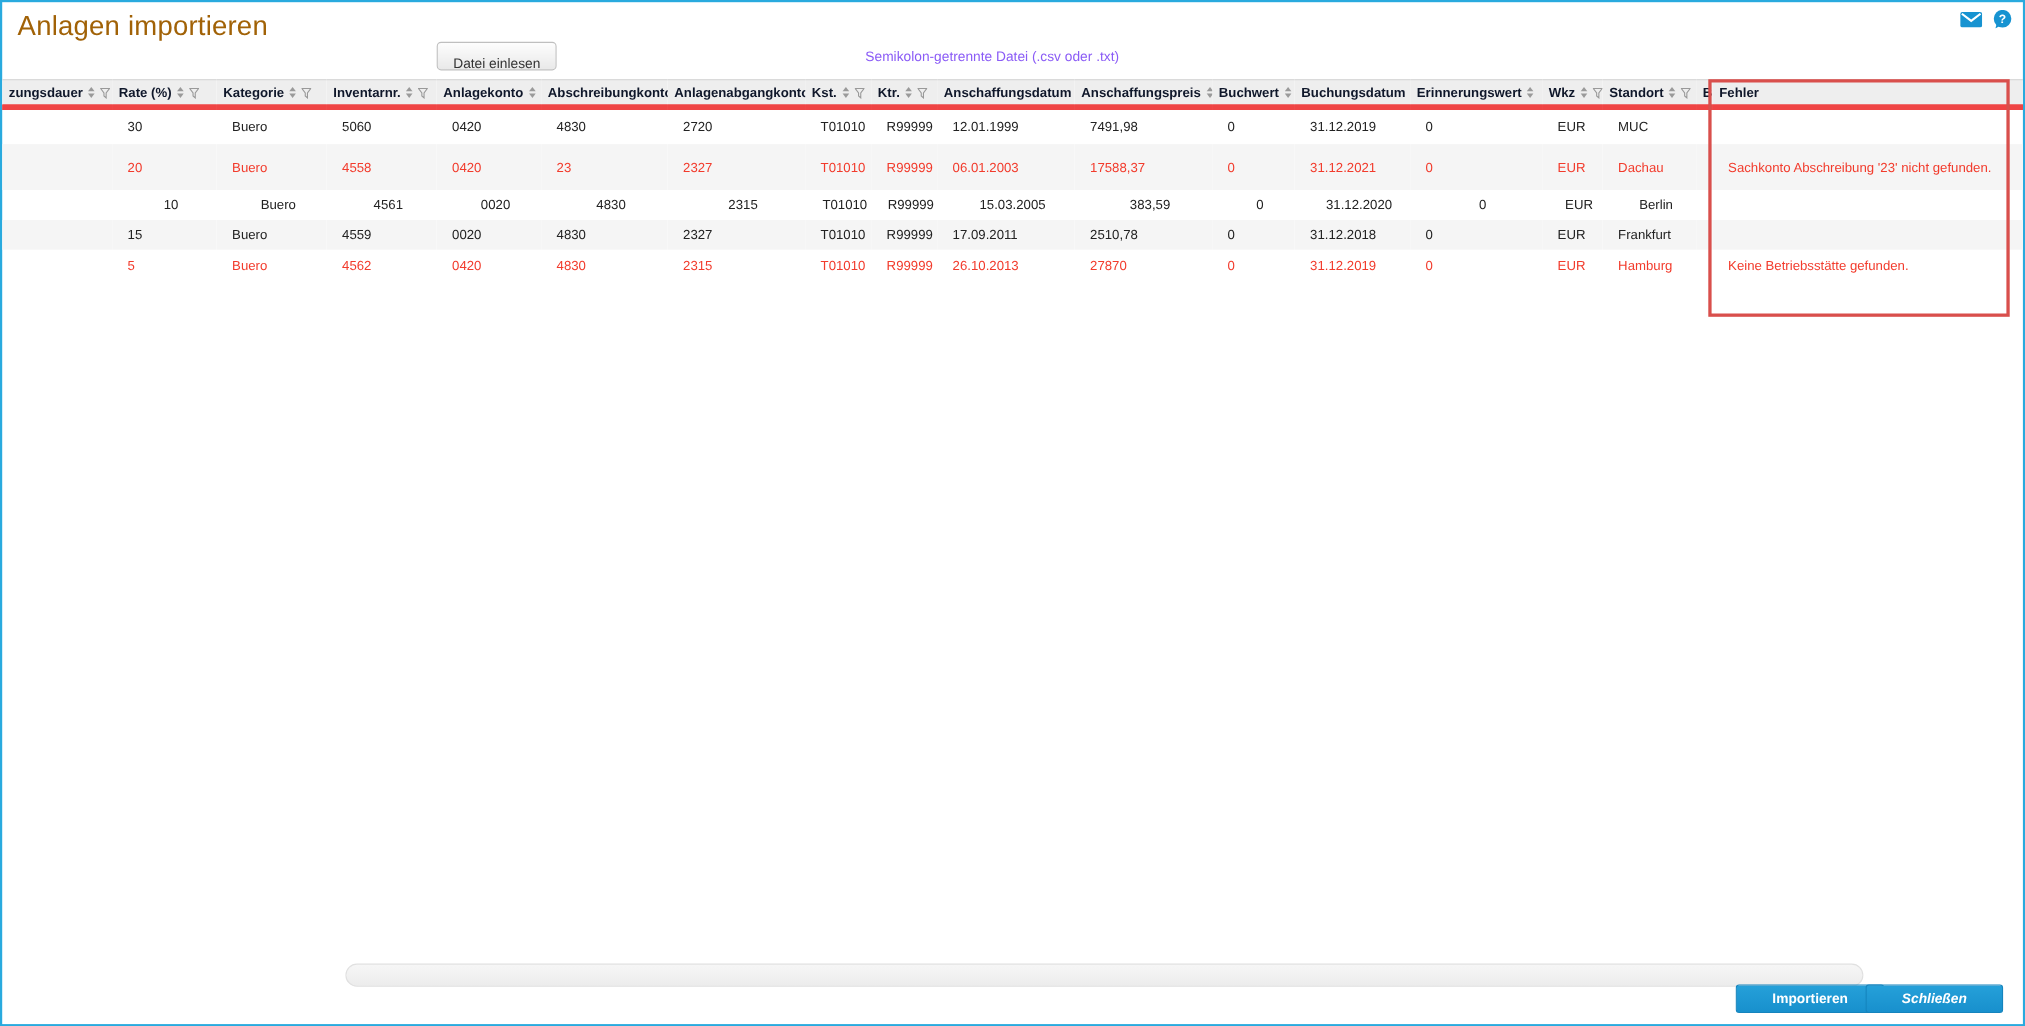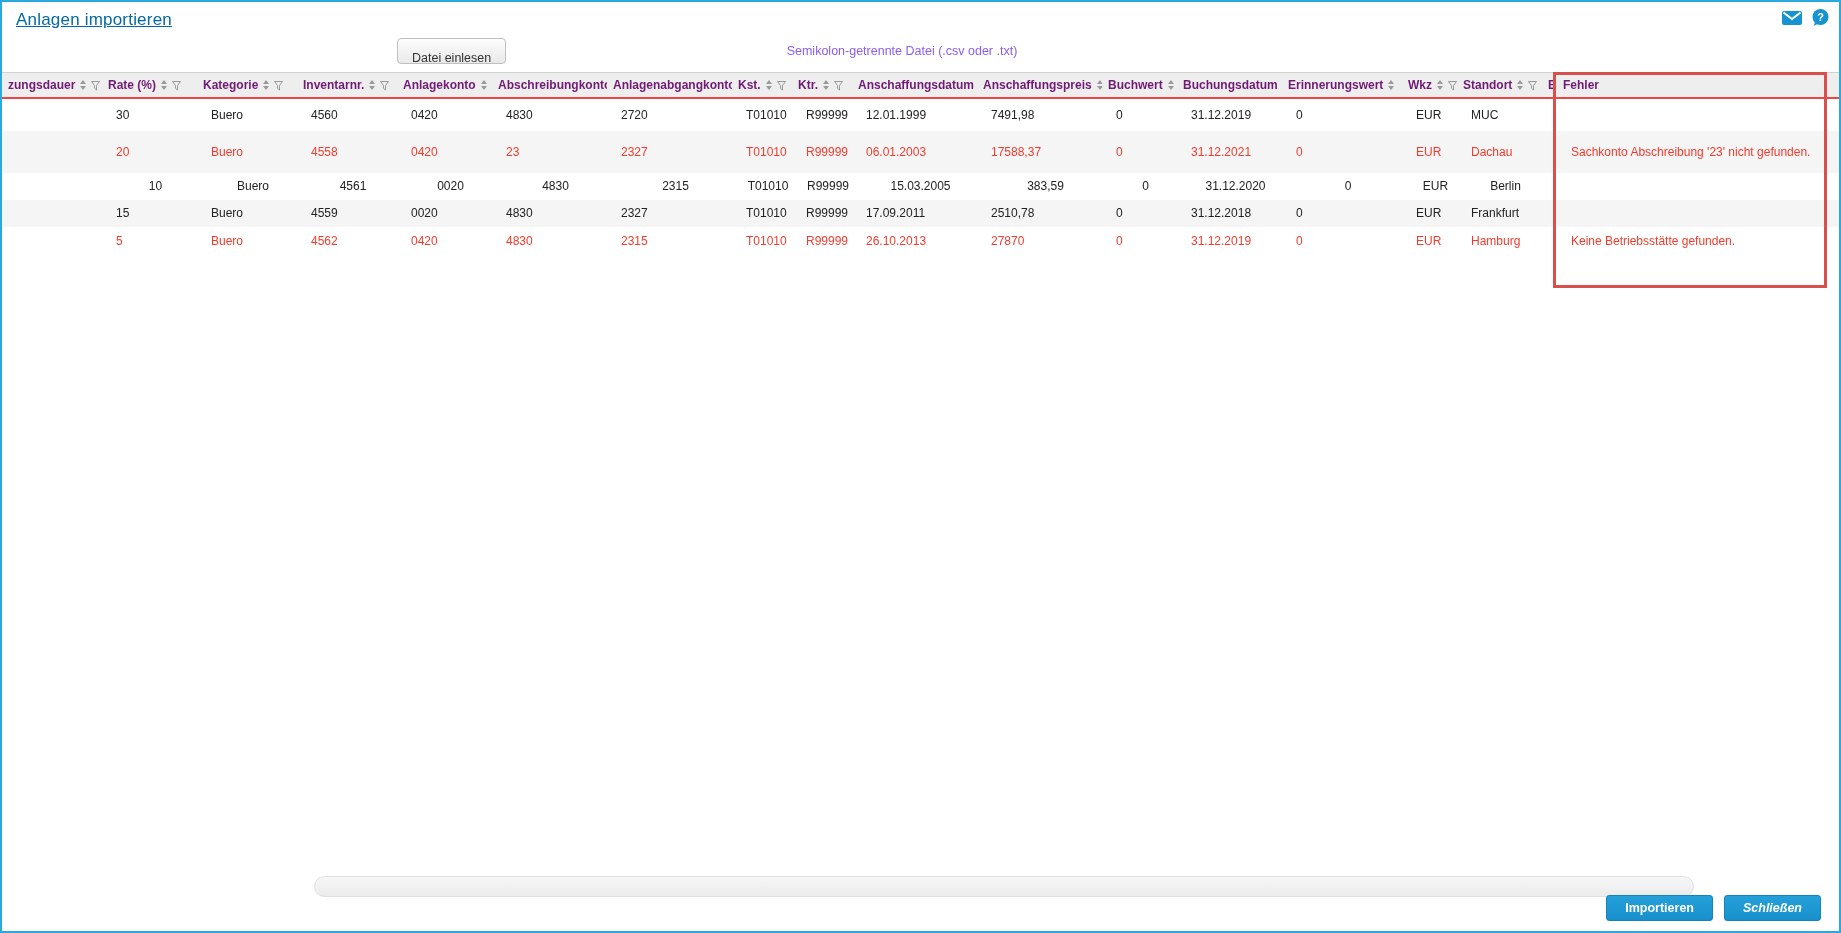--- a/index.html
+++ b/index.html
@@ -3,36 +3,36 @@
 <meta charset="utf-8">
 <style>
   * { margin:0; padding:0; box-sizing:border-box; }
   html,body { width:1841px; height:933px; background:#fff; font-family:"Liberation Sans", sans-serif; }
   .window {
     position:relative; width:1841px; height:933px;
     border:2px solid var(--win-border,#29aade); background:#fff; overflow:hidden;
   }
   
   .titlebar { position:absolute; top:8px; left:14px; }
-  .titlebar h1 { font-size:17px; font-weight:400; color:#0369a1; letter-spacing:.2px;text-decoration:underline; }
+  .titlebar h1 { font-size:25px; font-weight:400; color:#a16207; letter-spacing:.2px; }
   .top-icons { position:absolute; top:7px; right:10px; display:flex; align-items:center; gap:10px; }
   .top-icons .icon { display:inline-flex; cursor:pointer; }
   
   .read-file {
     position:absolute; left:395px; top:36px; height:26px; padding:12px 14px;
     font-family:"Liberation Sans",sans-serif; font-size:12.5px; color:#333;
     background:linear-gradient(#fdfdfd,#e9e9e9); border:1px solid #bfbfbf; border-radius:4px; cursor:pointer;
   }
   .hint { position:absolute; top:42px; left:900px; transform:translateX(-50%); font-size:12.5px; color:#8b5cf6; white-space:nowrap; }
   
   .table-wrap { position:absolute; top:70px; left:0; width:1841px; }
   table { border-collapse:collapse; table-layout:fixed; width:1841px; }
   thead th {
-    background:#eeeeee; border-top:1px solid #d2d2d2; border-bottom:2px solid #ef4444;
-    font-size:12px; font-weight:700; color:#701a75; text-align:left; padding:4px 2px 4px 6px;
+    background:#eeeeee; border-top:1px solid #d2d2d2; border-bottom:5px solid #ef4444;
+    font-size:12px; font-weight:700; color:#0f172a; text-align:left; padding:4px 2px 4px 6px;
     white-space:nowrap; overflow:hidden; height:25px; cursor:pointer;
   }
   tbody td {
     font-size:12px; color:#222; padding:2px 2px 2px 14px; white-space:nowrap; overflow:hidden;
     vertical-align:middle;
   }
   tbody tr.alt td { background:#f5f5f5; }
   tbody tr.error td { color:var(--error-red,#f23b2c); }
   tbody tr:nth-child(1) td { height:33px; }
   tbody tr:nth-child(2) td { height:42px; }
@@ -47,21 +47,21 @@
     position:absolute; left:1551px; top:0; width:274px; height:216px;
     border:3px solid var(--highlight,#d94f4c); pointer-events:none;
   }
   
   .hscroll {
     position:absolute; left:312px; top:874px; width:1380px; height:21px;
     background:linear-gradient(#f6f6f6,#ececec); border:1px solid #e0e0e0; border-radius:11px; cursor:pointer;
   }
   
   .btn-primary {
-    position:absolute; top:893px; height:26px; padding:0 18px; min-width:96px;
+    position:absolute; top:893px; height:26px; padding:0 32px; min-width:96px;
     background:linear-gradient(var(--accent-light,#25a0d9), var(--accent,#1890cd));
     color:#fff; font-family:"Liberation Sans",sans-serif; font-size:12.5px; font-weight:700;
     border:1px solid #1584bd; border-radius:3px; cursor:pointer;
   }
   #import-btn { right:126px; }
   #close-btn { right:18px;font-style:italic; }
 </style>
 </head>
 <body>
 
@@ -150,21 +150,21 @@
                 </svg></span></th>
             <th><span>B</span></th>
             <th><span>Fehler</span></th>
           </tr>
         </thead>
         <tbody>
           <tr class="">
             <td></td>
             <td>30</td>
             <td>Buero</td>
-            <td>4560</td>
+            <td>5060</td>
             <td>0420</td>
             <td>4830</td>
             <td>2720</td>
             <td>T01010</td>
             <td>R99999</td>
             <td>12.01.1999</td>
             <td>7491,98</td>
             <td>0</td>
             <td>31.12.2019</td>
             <td>0</td>

